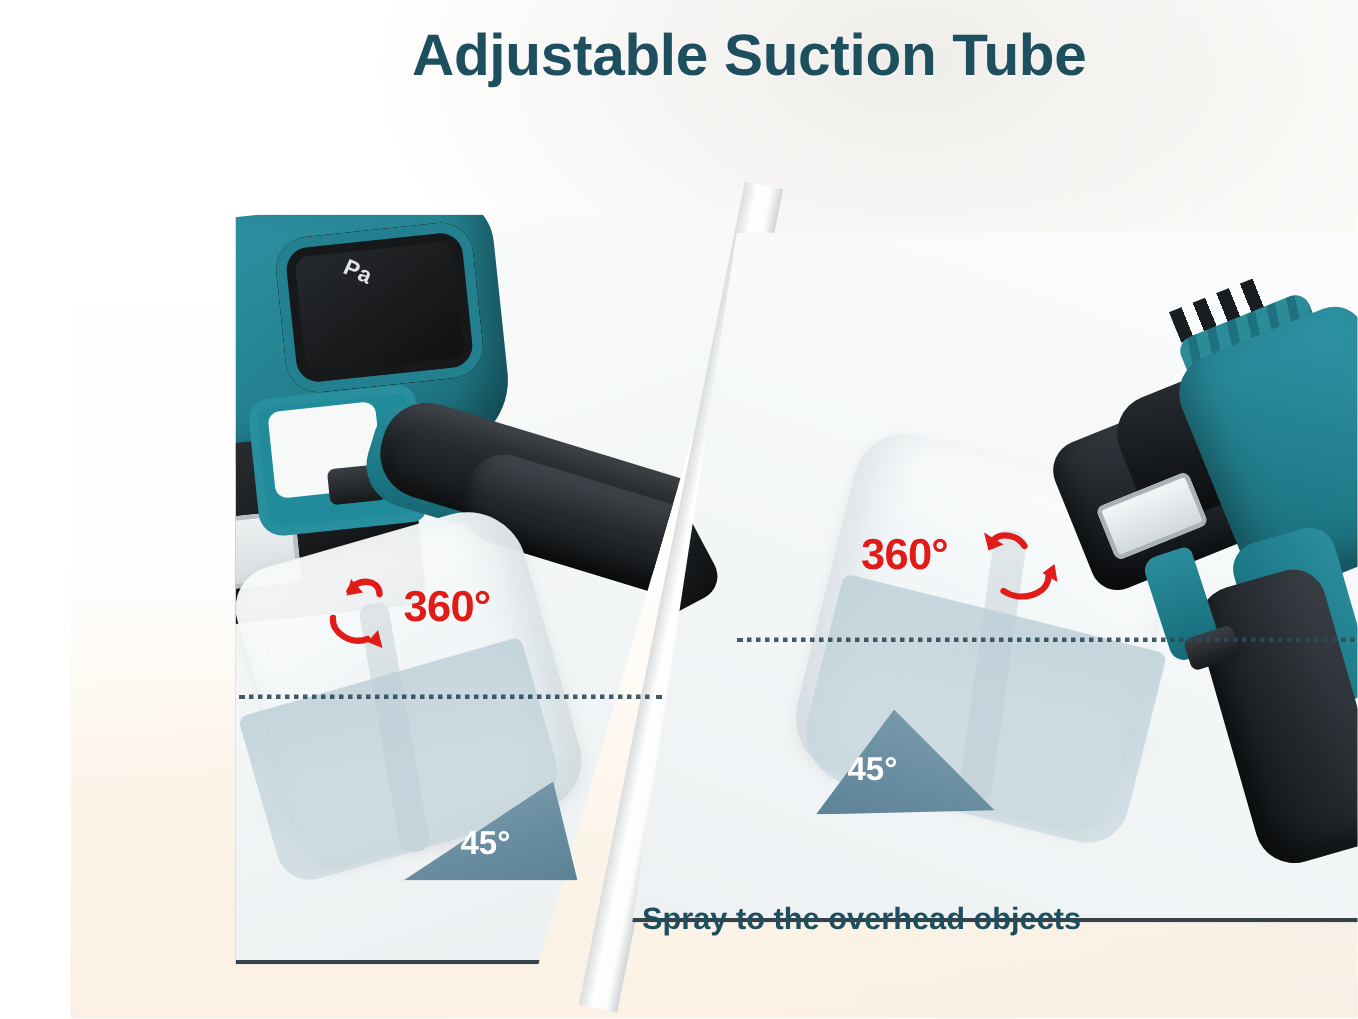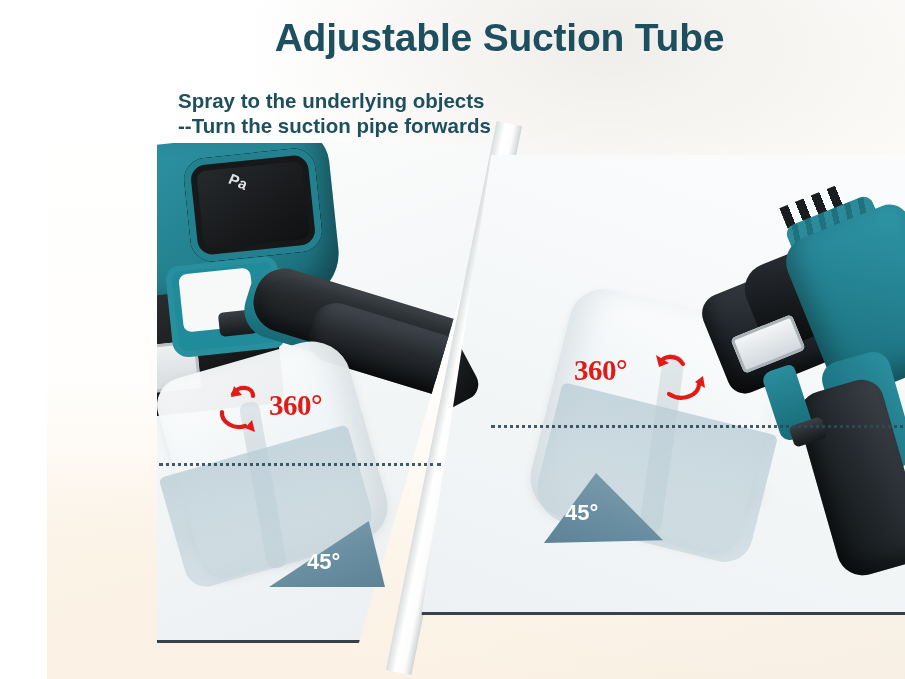--- a/index.html
+++ b/index.html
@@ -388,21 +388,20 @@
   }
 
   
   .label-360 {
     position: absolute;
     color: #e01b18;
     font-size: 29px;
     font-weight: bold;
     letter-spacing: -0.5px;
     text-shadow: 0 1px 1px rgba(255,255,255,0.8);
-    font-family: Liberation Serif, serif;
   }
   #label-360-left { left: 222px; top: 389px; }
   #label-360-right { left: 527px; top: 354px; }
 
   .rot-arrows { position: absolute; }
   #arrows-left { left: 165px; top: 382px; }
   #arrows-right { left: 600px; top: 352px; }
 
   .wedge-45 {
     position: absolute;
@@ -539,21 +538,18 @@
         <path d="M22 42 C34 50, 52 44, 52 32"></path>
       </g>
       <path d="M9 3 L12 15 L22 11 Z" fill="#e01b18"></path>
       <path d="M56 24 L48 30 L58 36 Z" fill="#e01b18"></path>
     </svg>
   </div>
 
   <div class="wedge-shape" id="wedge-right"></div>
   <div class="wedge-45" id="wedge-right-text">45°</div>
 
-  <div class="caption caption-top">
-    <span>Spray to the underlying objects</span>
-    <span class="line2">--Turn the suction pipe forwards</span>
+
+  <div class="caption caption-bottom">
+    <span>Spray to the overhead objects</span>
   </div>
 
-  <div class="caption caption-bottom">
-  </div>
-
 </div>
 
 </body></html>

